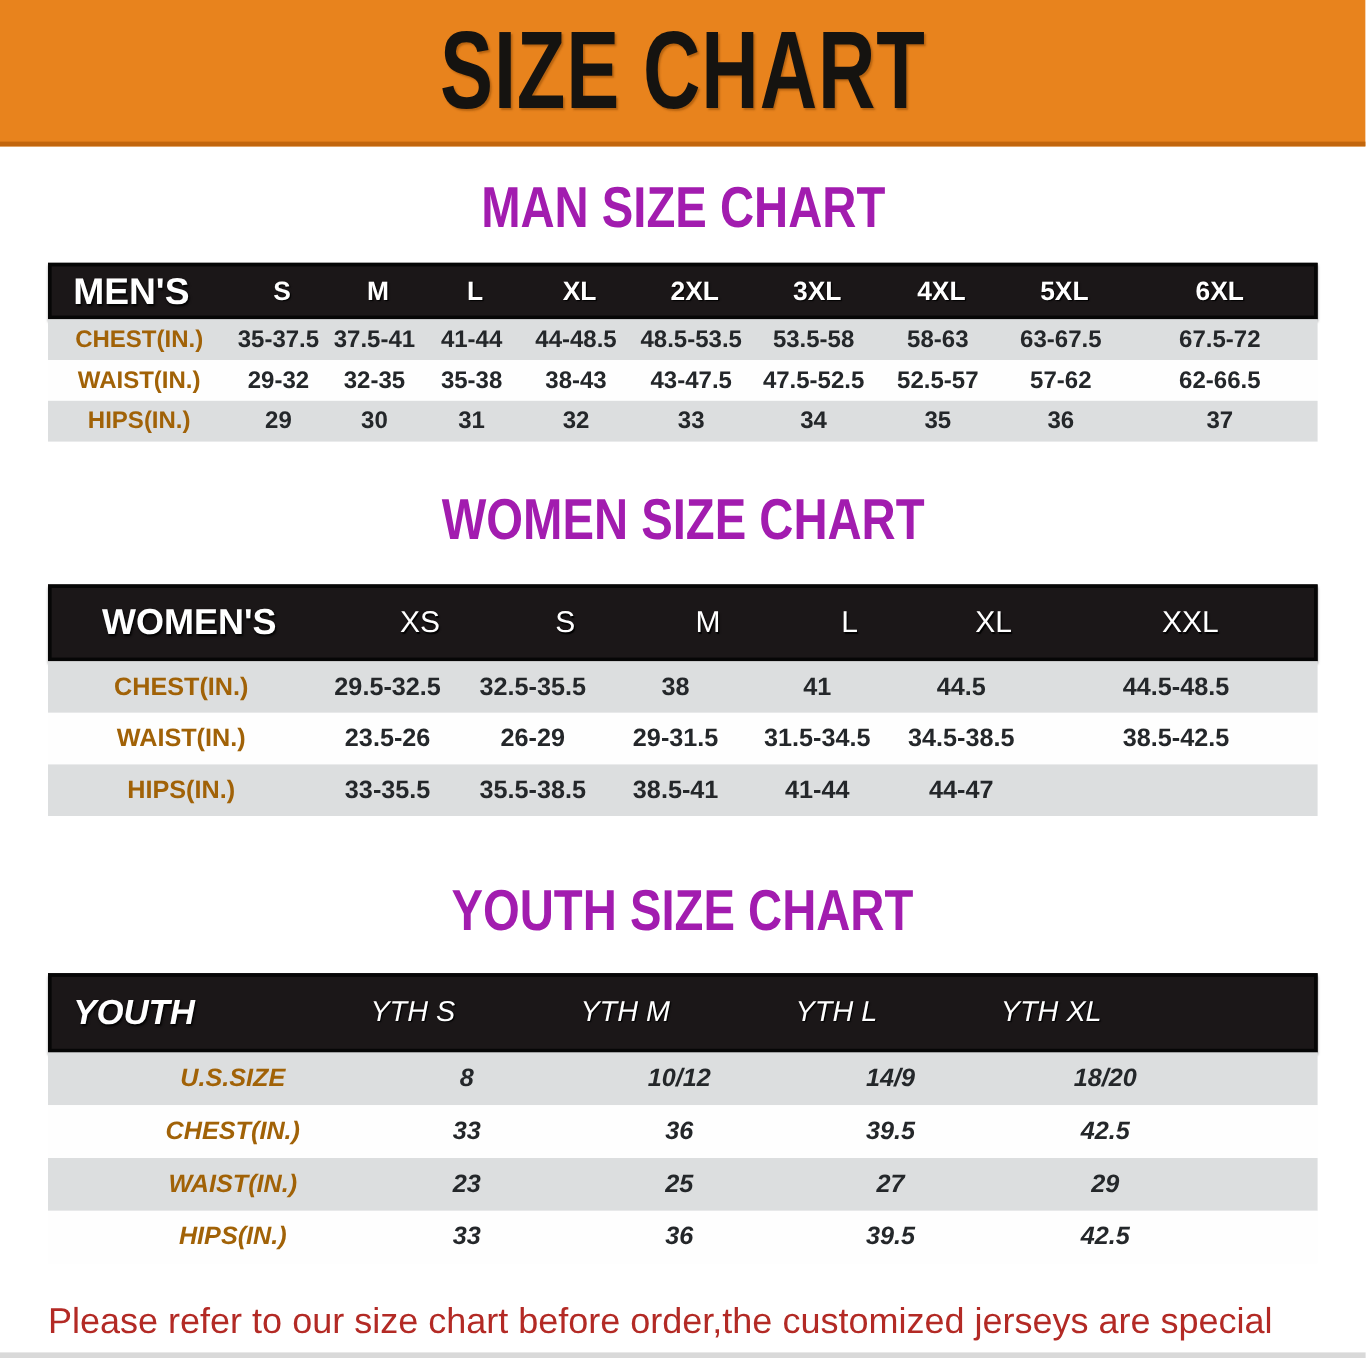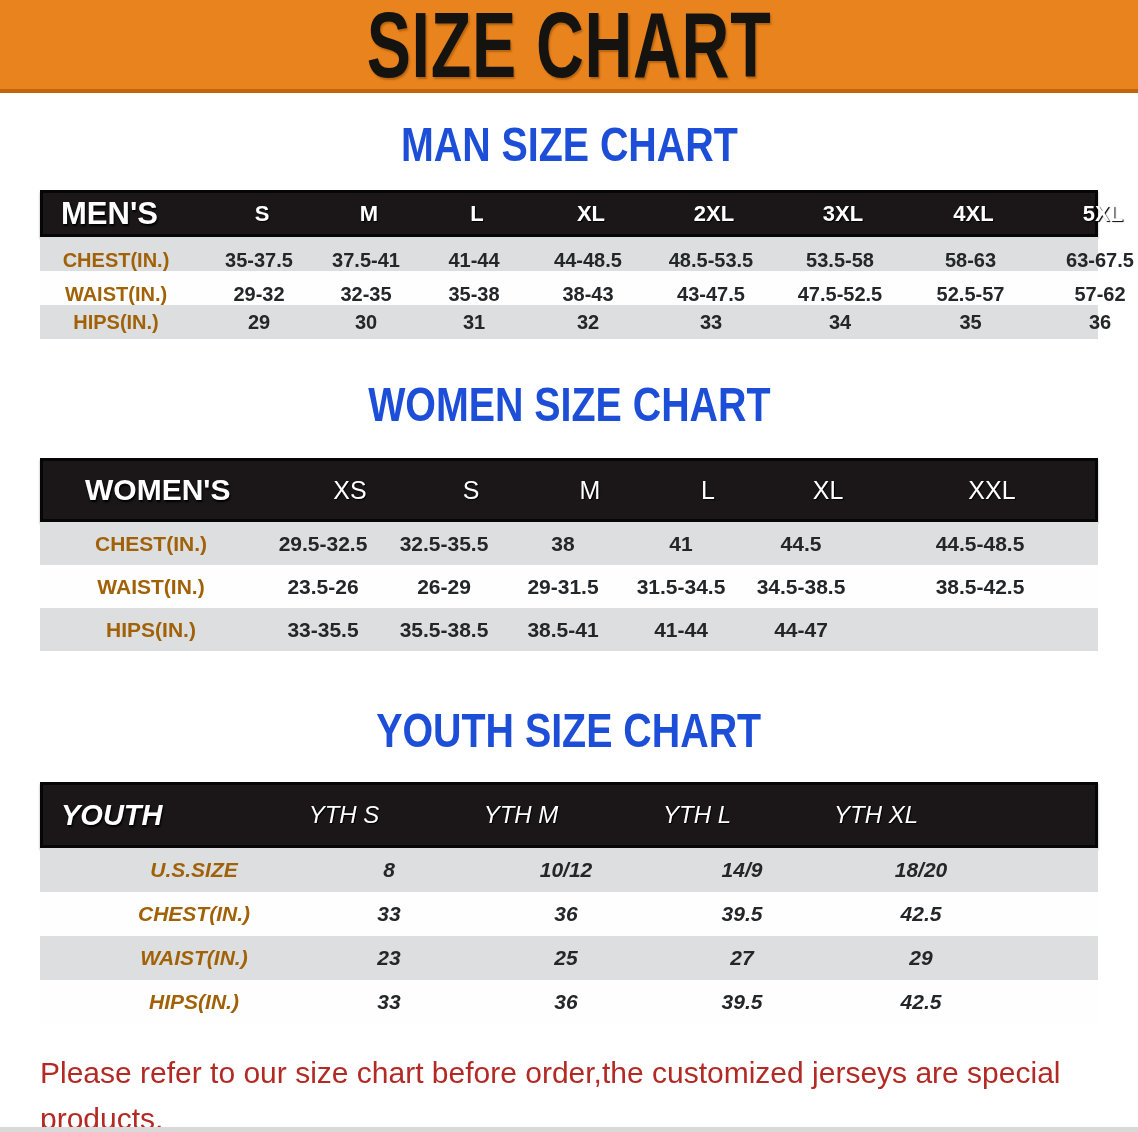--- a/index.html
+++ b/index.html
@@ -1,27 +1,27 @@
 <!DOCTYPE html>
 <html><head>
 <meta charset="utf-8">
 <style>
   * { margin:0; padding:0; box-sizing:border-box; }
   html,body { width:1138px; height:1132px; background:#fff; overflow:hidden;
     font-family:"Liberation Sans", sans-serif; }
 
   
-  .banner { height:93px; background:#e8831d; border-bottom:4px solid #c2660d;
+  .banner { height:122px; background:#e8831d; border-bottom:4px solid #c2660d;
     display:flex; align-items:center; justify-content:center; }
   .banner-title { font-size:92px; font-weight:bold; color:#151310; line-height:1;
     display:inline-block; transform:scaleX(0.72); letter-spacing:1px;
     text-shadow:2px 2px 2px rgba(120,60,0,0.45); white-space:nowrap; }
 
   
-  .section-heading { text-align:center; font-weight:bold; color:#1d4ed8; }
+  .section-heading { text-align:center; font-weight:bold; color:#a21caf; }
   .section-heading .inner { display:inline-block; transform:scaleX(0.82);
     font-size:48px; letter-spacing:0px; white-space:nowrap; }
   .h-man   { margin-top:24px; }
   .h-women { margin-top:38px; }
   .h-youth { margin-top:52px; }
 
   
   .size-table { width:1058px; margin:18px 40px 0 40px; }
   .row { display:grid; align-items:center; }
 
@@ -30,21 +30,21 @@
   .hd-label { font-weight:bold; text-align:left; padding-left:18px;
     text-shadow:1px 2px 2px #000; white-space:nowrap; }
   .hd-col { text-align:center; font-weight:600; text-shadow:1px 1px 1px #000; }
 
   .row.body .row-label { text-align:center; font-weight:bold; color:#a16207; }
   .row.body .val { text-align:center; color:#24272a; font-weight:600; }
   .row.body.alt   { background:#dcdedf; }
   .row.body.plain { background:#fefefe; }
 
   
-  .men .row { grid-template-columns:152px 80px 80px 82px 92px 100px 104px 103px 102px 1fr;gap:27px; }
+  .men .row { grid-template-columns:152px 80px 80px 82px 92px 100px 104px 103px 102px 1fr; }
   .men .row.hd { height:47px; }
   .men .hd-label { font-size:31px; }
   .men .hd-col { font-size:22px; }
   .men .row.body { height:34px; font-size:20px; }
   .men .row.body .val, .men .row.body .row-label { font-size:20px; }
 
   
   .women { margin-top:26px; }
   .women .row { grid-template-columns:222px 122px 120px 118px 118px 122px 1fr; }
   .women .row.hd { height:64px;padding-left:24px; }

